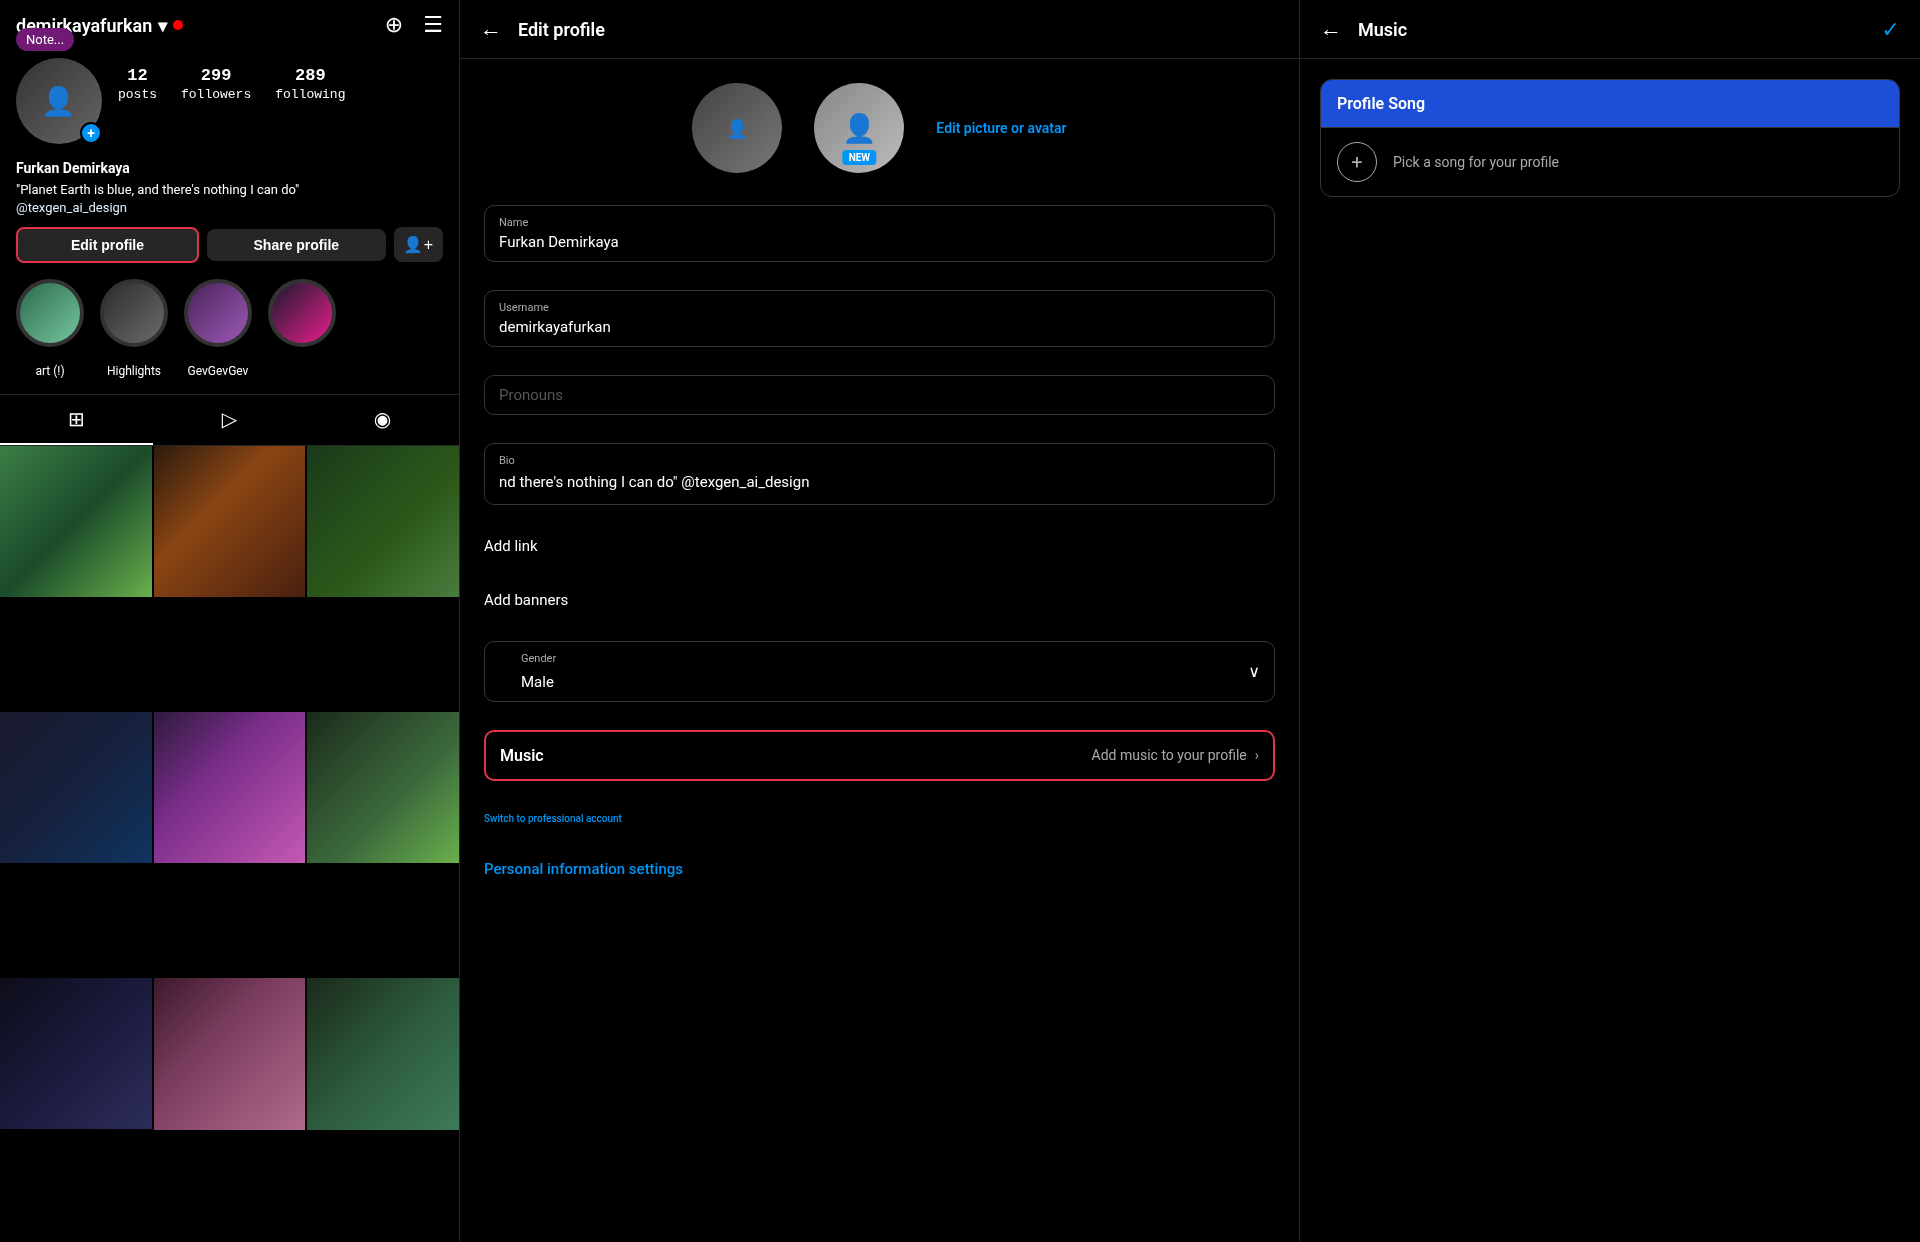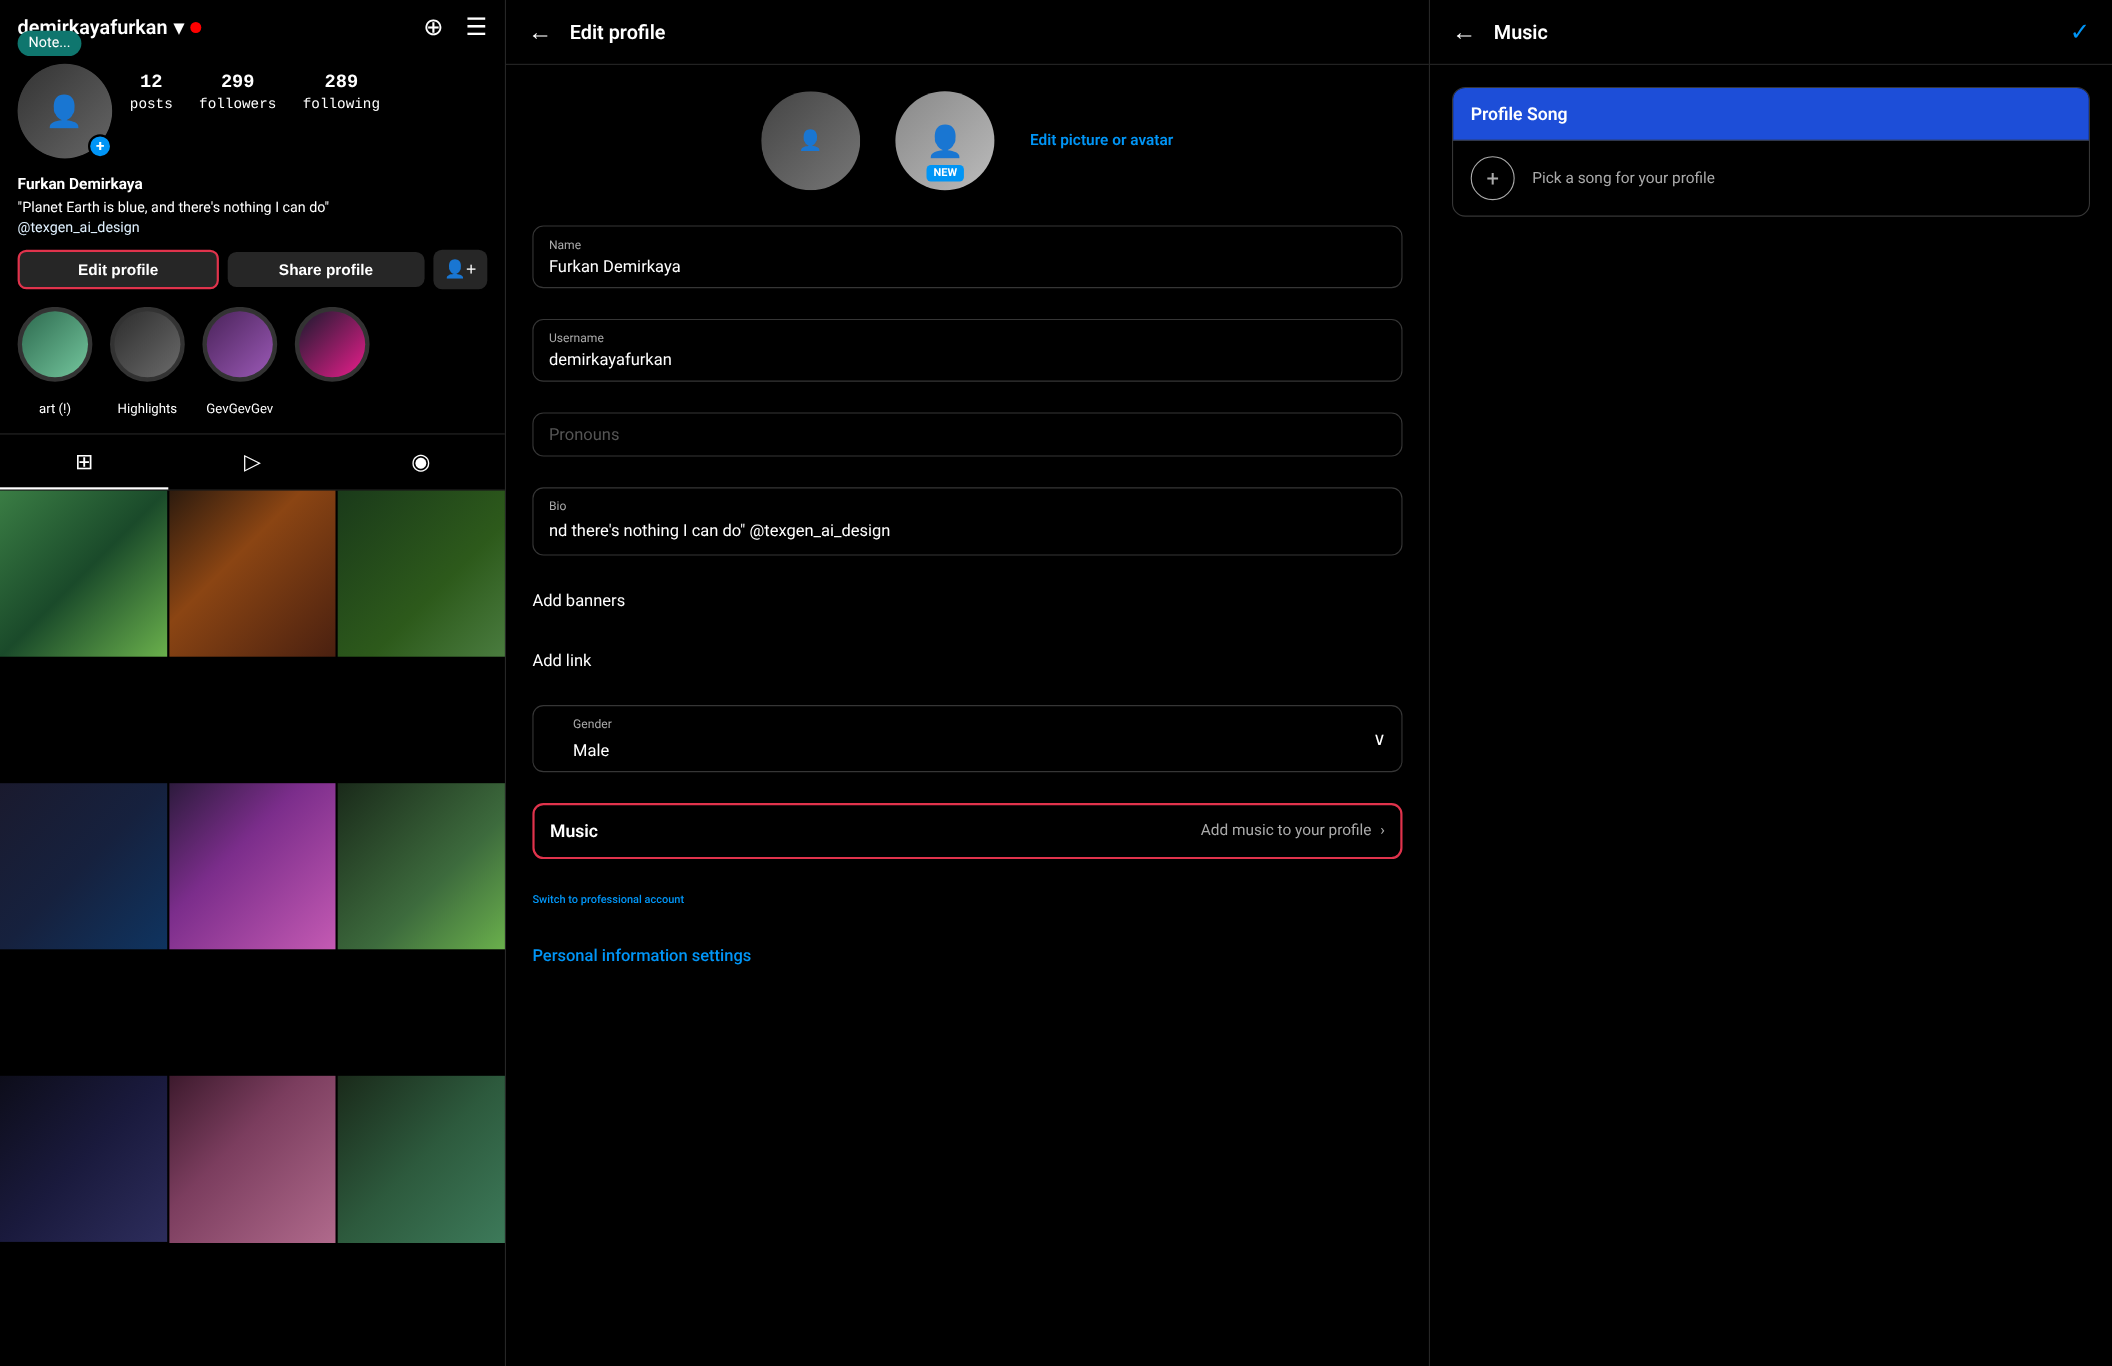--- a/index.html
+++ b/index.html
@@ -93,21 +93,21 @@
       justify-content: center;
       font-size: 14px;
       font-weight: bold;
       color: #fff;
       border: 2px solid #000;
     }
     .note-bubble {
       position: absolute;
       top: -30px;
       left: 0;
-      background: #0f766e;
+      background: #701a75;
       border-radius: 12px;
       padding: 4px 10px;
       font-size: 13px;
       color: #fff;
       white-space: nowrap;
     }
     .stats-row {
       display: flex;
       gap: 24px;
       align-items: center;
@@ -666,23 +666,23 @@
 
     <div class="field-box">
       <div class="field-placeholder">Pronouns</div>
     </div>
 
     <div class="bio-field">
       <div class="field-label">Bio</div>
       <div class="bio-field-value">nd there's nothing I can do" @texgen_ai_design</div>
     </div>
 
+    <div class="action-link">Add link</div>
+
     <div class="action-link">Add banners</div>
-
-    <div class="action-link">Add link</div>
 
     <div class="gender-field">
       <div class="gender-inner">
         <div class="field-label">Gender</div>
         <div class="field-value">Male</div>
       </div>
       <span>∨</span>
     </div>
 
     <div class="music-field">

